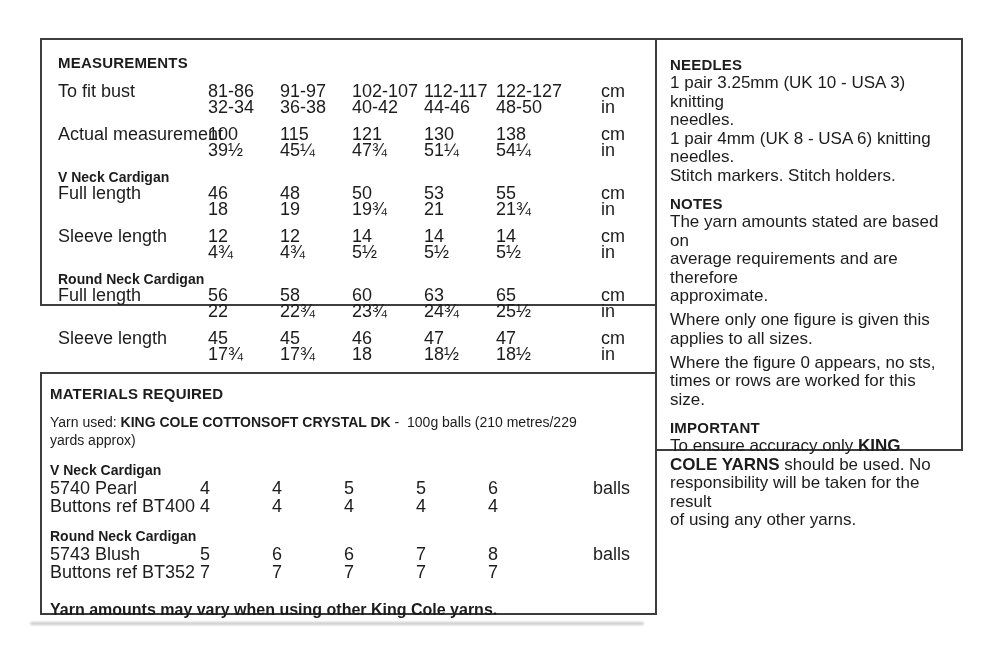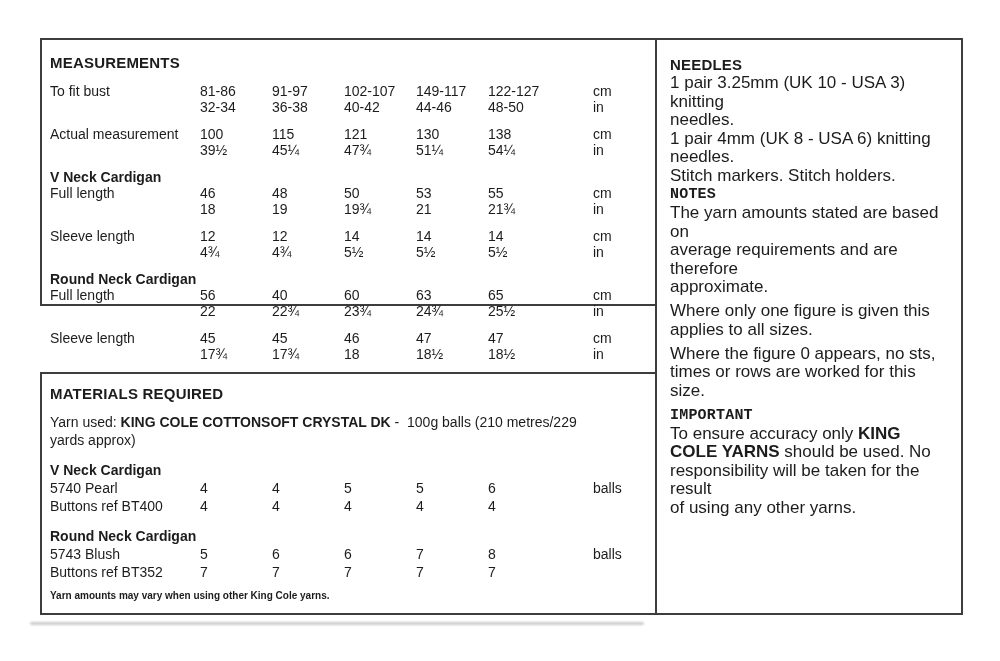--- a/index.html
+++ b/index.html
@@ -5,44 +5,44 @@
   html,body{margin:0;padding:0;}
   body{
     width:1000px;height:661px;background:#ffffff;position:relative;
     font-family:"Liberation Sans",sans-serif;color:#1c1c1c;
     -webkit-font-smoothing:antialiased;
   }
   .box{
     position:absolute;border:2px solid #3d3d3d;background:#fff;
     box-sizing:border-box;
   }
-  .meas{left:40px;top:38px;width:617px;height:268px;padding:15px 0 0 8px;}
+  .meas{left:40px;top:38px;width:617px;height:268px;padding:15px 0 0 16px;}
   .mats{left:40px;top:372px;width:617px;height:243px;padding:12px 0 10px 8px;}
-  .info{left:655px;top:38px;width:308px;height:577px;padding:15px 6px 0 13px;}
+  .info{left:655px;top:38px;width:308px;height:413px;padding:15px 6px 0 13px;}
 
   .box-title{font-size:15px;font-weight:bold;line-height:16px;letter-spacing:.2px;}
   .meas .box-title{margin-bottom:12px;}
 
-  .grid{display:grid;grid-template-columns:150px 72px 72px 72px 72px 72px 1fr;font-size:14px;}
+  .grid{display:grid;grid-template-columns:150px 72px 72px 72px 72px 72px 1fr;font-size:18px;}
   .mrow{margin-top:11px;}
   .mrow.after-head{margin-top:0;}
   .section-head{font-weight:bold;font-size:14px;line-height:16px;margin-top:11px;}
   .meas .cell{line-height:16px;}
   .cell.val{text-align:left;}
   .cell.unit{padding-left:33px;text-align:left;}
   .cell.label{white-space:nowrap;}
 
   .yarn-line{margin:12px 0 0;font-size:14px;line-height:17.5px;white-space:pre-line;max-width:592px;}
   .mat-head{margin-top:13px;line-height:17px;}
   .matrow{margin-top:0;}
   .matrow .cell{line-height:18px;}
-  .footnote{font-weight:bold;font-size:10px;line-height:17px;margin-top:6px;}
+  .footnote{font-weight:bold;font-size:16px;line-height:17px;margin-top:20px;}
 
   .info .box-title{line-height:19px;}
-  .info .mt{font-family:Liberation Mono, monospace;}
+  .info .mt{margin-top:9px;}
   .info p{margin:0;font-size:17px;line-height:18.5px;white-space:pre-line;}
   .info p.para{margin-bottom:5.5px;}
 
   .b{font-weight:bold;}
 
   .smudge{
     position:absolute;left:30px;top:622px;width:614px;height:3px;
     background:#9a9a9a;opacity:.5;filter:blur(1.2px);border-radius:2px;
   }
 </style>
@@ -62,21 +62,21 @@
           </div>
           <div class="cell val">
             <div class="line">91-97</div>
             <div class="line">36-38</div>
           </div>
           <div class="cell val">
             <div class="line">102-107</div>
             <div class="line">40-42</div>
           </div>
           <div class="cell val">
-            <div class="line">149-117</div>
+            <div class="line">112-117</div>
             <div class="line">44-46</div>
           </div>
           <div class="cell val">
             <div class="line">122-127</div>
             <div class="line">48-50</div>
           </div>
           <div class="cell unit">
             <div class="line">cm</div>
             <div class="line">in</div>
           </div>
@@ -164,21 +164,21 @@
           </div>
         </div>
         <div class="section-head">Round Neck Cardigan</div>
         <div class="grid mrow after-head">
           <div class="cell label">Full length</div>
           <div class="cell val">
             <div class="line">56</div>
             <div class="line">22</div>
           </div>
           <div class="cell val">
-            <div class="line">40</div>
+            <div class="line">58</div>
             <div class="line">22¾</div>
           </div>
           <div class="cell val">
             <div class="line">60</div>
             <div class="line">23¾</div>
           </div>
           <div class="cell val">
             <div class="line">63</div>
             <div class="line">24¾</div>
           </div>

